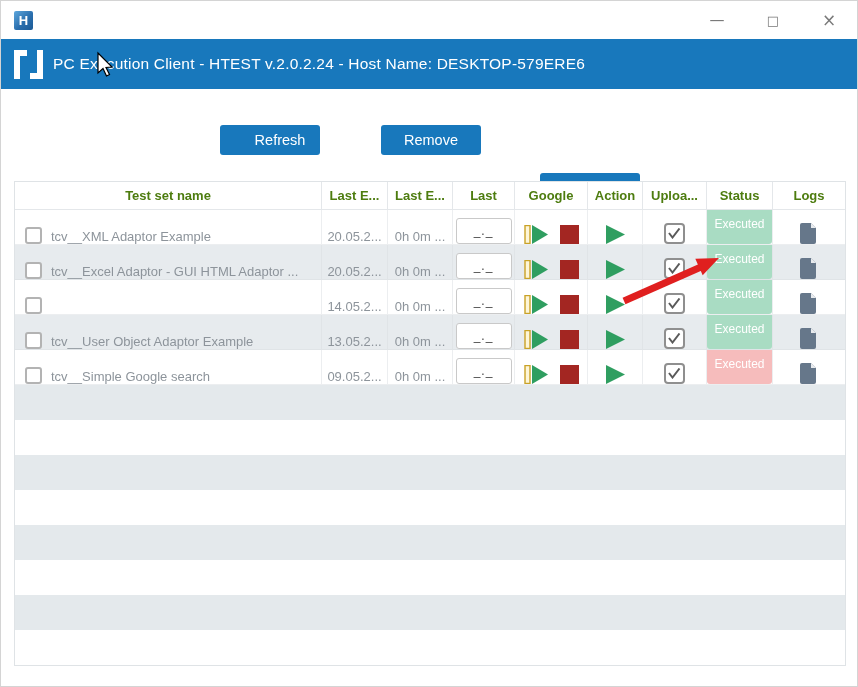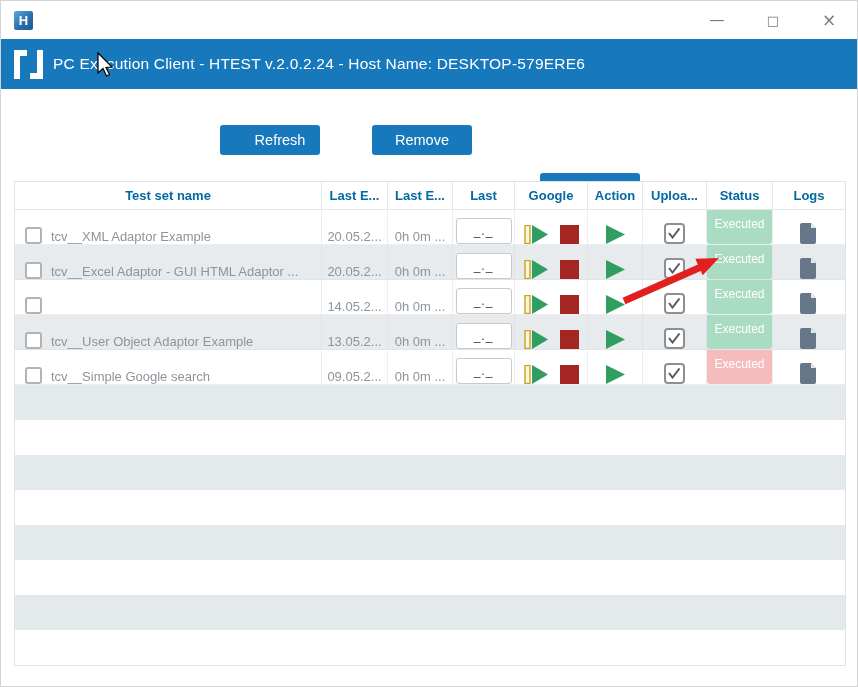--- a/index.html
+++ b/index.html
@@ -30,31 +30,31 @@
     display:flex; align-items:center; color:#fff;
   }
   .banner-logo { margin-left:13px; width:29px; height:29px; flex:0 0 auto; }
   .banner-title { margin-left:10px; font-size:15.5px; color:#fff; letter-spacing:.2px; }
   
   .btn {
     position:absolute; top:124px; width:100px; height:30px; background:#1878bc;
     color:#fff; border:none; border-radius:3px; font-size:14.5px;
     font-family:"Liberation Sans","DejaVu Sans",sans-serif; cursor:pointer;
   }
-  .btn-refresh { left:219px;padding-left:20px; } .btn-remove { left:371px; } .btn-schedule { left:539px;margin-top:48px; }
+  .btn-refresh { left:219px;padding-left:20px; } .btn-remove { left:380px; } .btn-schedule { left:539px;margin-top:48px; }
   
   .table {
     position:absolute; left:13px; top:180px; width:832px;
     border:1px solid #dfe3e6; border-bottom:1px solid #dfe3e6; background:#fff;
   }
   .grid-row { display:grid; grid-template-columns:307px 66px 65px 62px 73px 55px 64px 66px 72px; }
   .thead { height:28px; background:#fff; }
   .th {
     display:flex; align-items:center; justify-content:center;
-    font-size:13px; font-weight:bold; color:#0369a1;
+    font-size:13px; font-weight:bold; color:#4d7c0f;
     border-right:1px solid #e4e7ea; border-bottom:1px solid #e4e7ea;
     white-space:nowrap; overflow:hidden;
   }
   .th:last-child { border-right:none; }
   .tr { height:35px; background:#fff; }
   .tr.alt { background:#e7ebee; }
   .td {
     display:flex; align-items:flex-end; justify-content:center;
     font-size:13px; color:#8d949b; border-right:1px solid #eceef0;
     border-bottom:1px solid #eceef0; white-space:nowrap; overflow:hidden;

